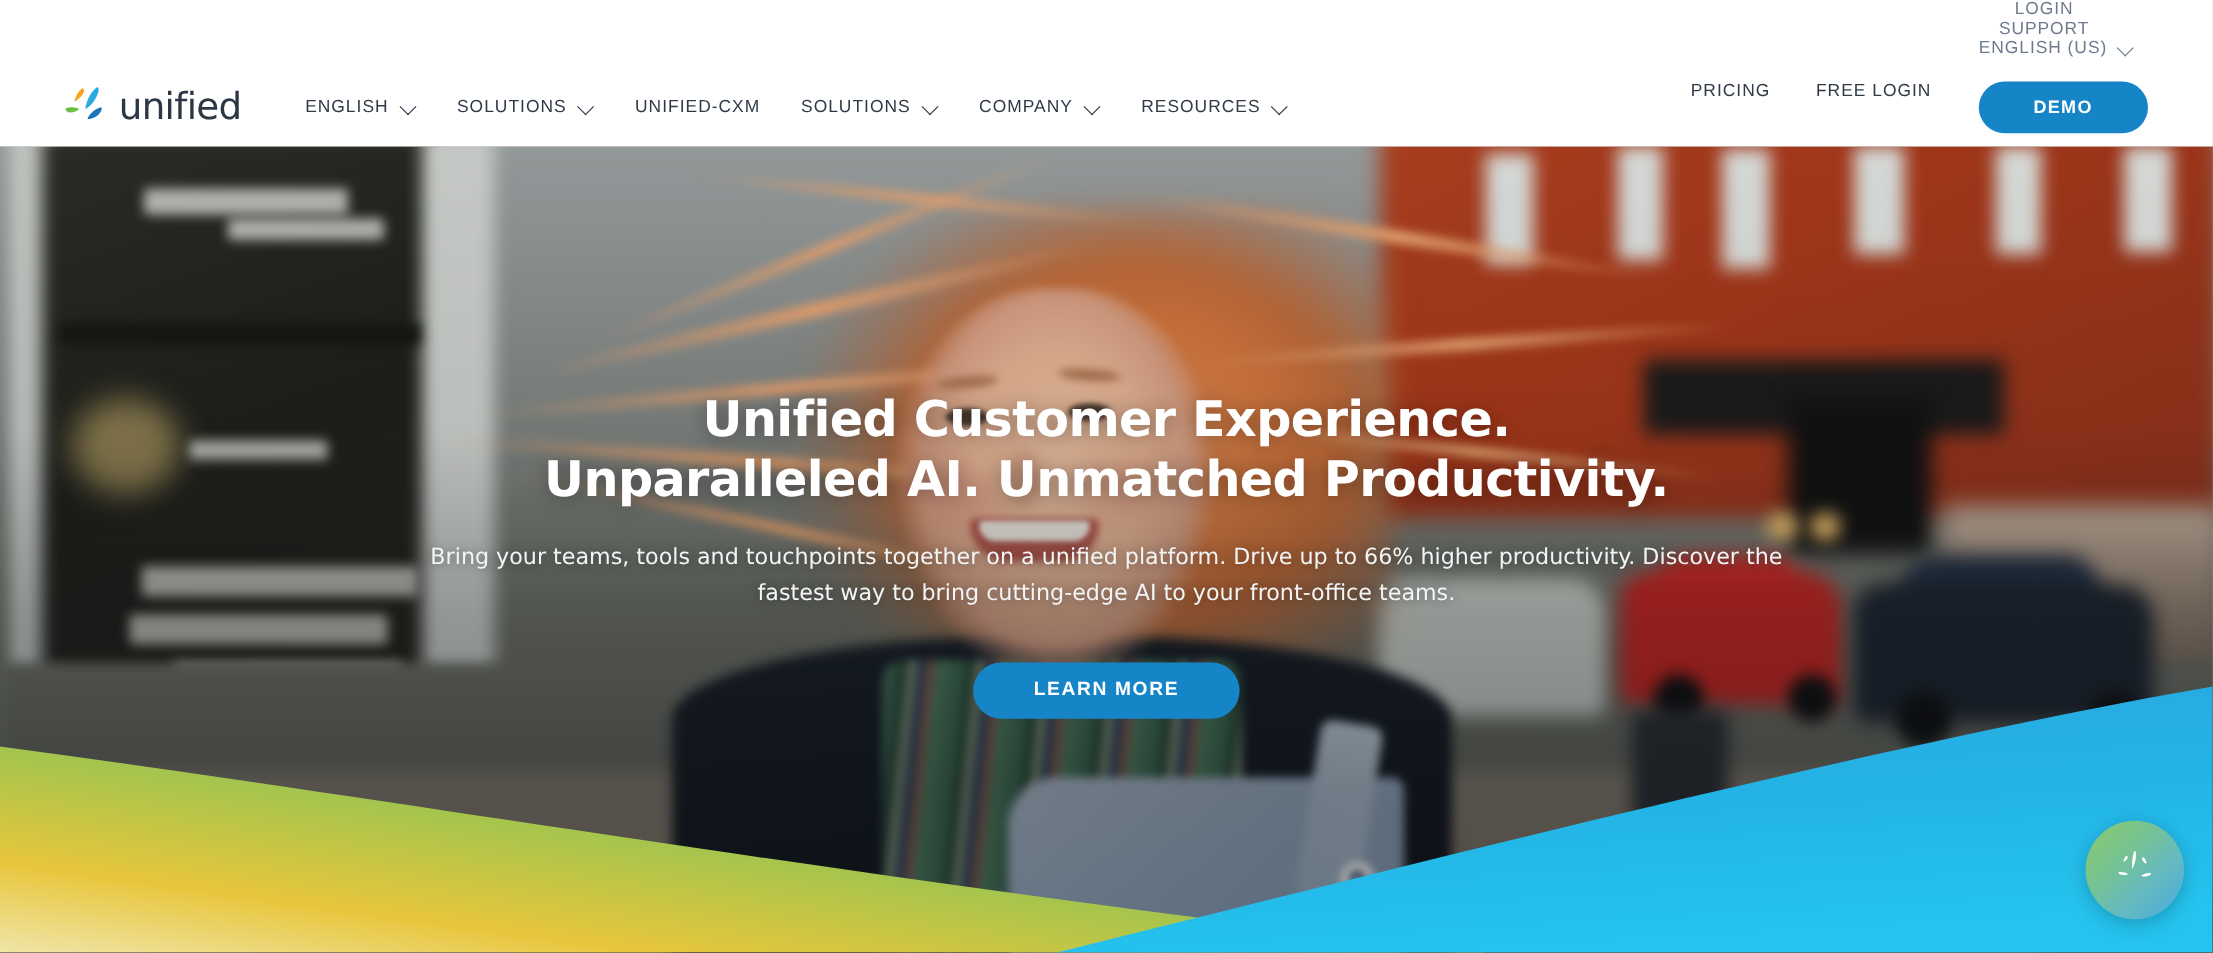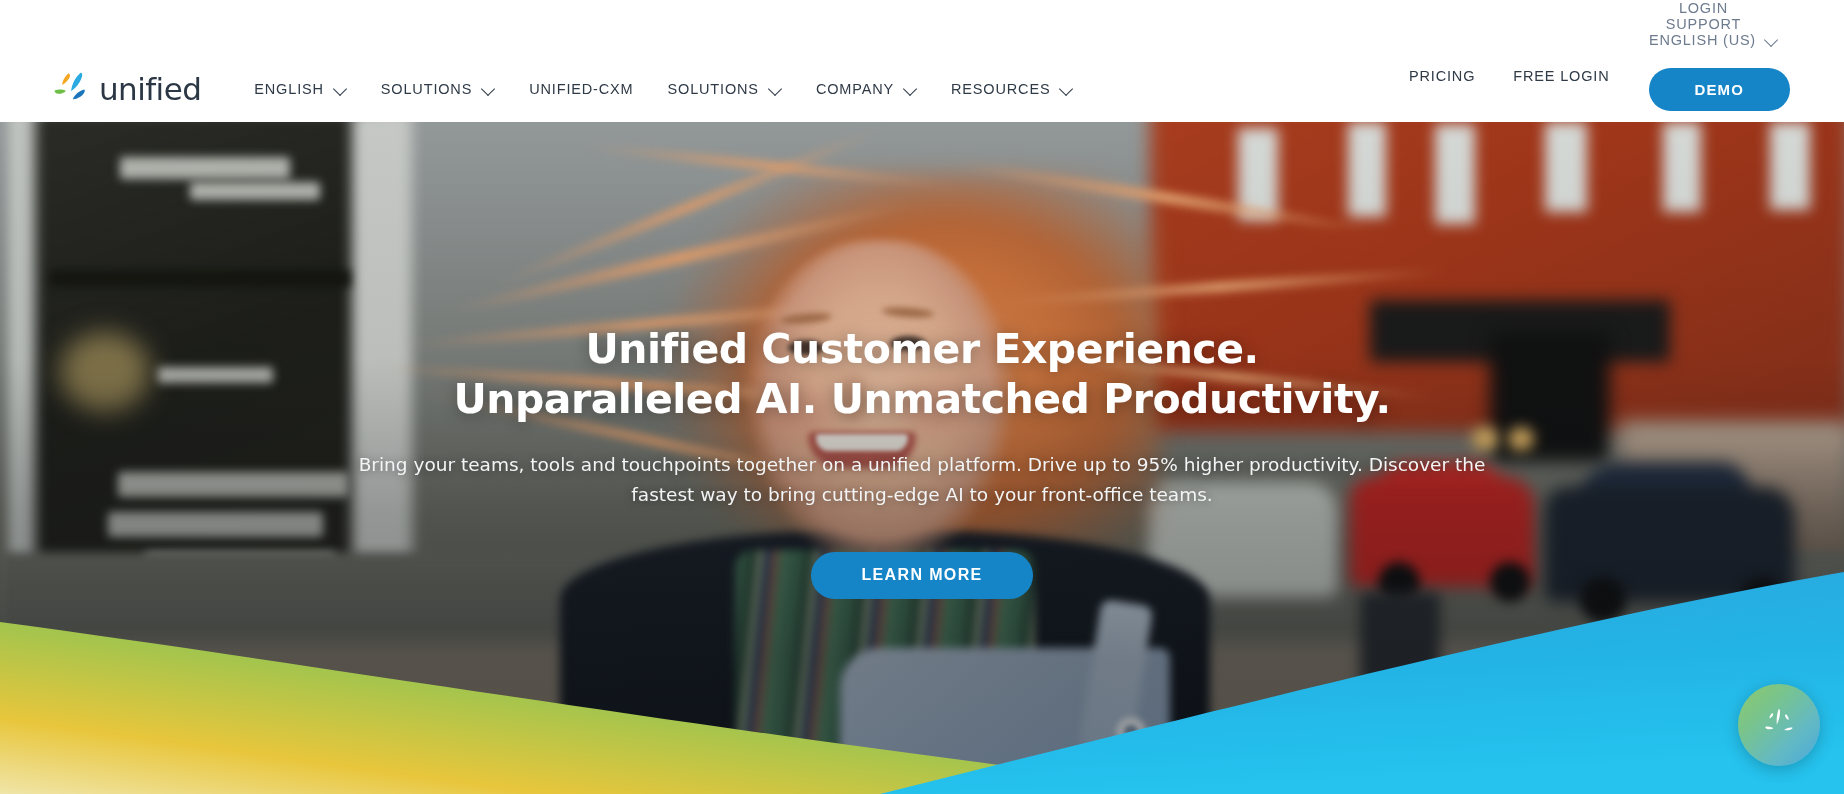--- a/index.html
+++ b/index.html
@@ -352,21 +352,21 @@
       </div>
 
       <div class="hero-scrim"></div>
     </div>
 
     <div class="hero-content">
       <h1 class="hero-title">
         <span class="ln">Unified Customer Experience.</span>
         <span class="ln">Unparalleled AI. Unmatched Productivity.</span>
       </h1>
-      <p class="hero-sub">Bring your teams, tools and touchpoints together on a unified platform. Drive up to 95% higher productivity. Discover the fastest way to bring cutting-edge AI to your front-office teams.</p>
+      <p class="hero-sub">Bring your teams, tools and touchpoints together on a unified platform. Drive up to 66% higher productivity. Discover the fastest way to bring cutting-edge AI to your front-office teams.</p>
       <button class="learn-btn">LEARN MORE</button>
     </div>
 
     <svg class="wave-svg" viewBox="0 0 1844 240" preserveAspectRatio="none">
       <defs>
         <linearGradient id="gradLeft" x1="0" y1="1" x2="1" y2="0">
           <stop offset="0%" stop-color="#F0E5A8"></stop>
           <stop offset="22%" stop-color="#E8C63C"></stop>
           <stop offset="62%" stop-color="#84C455"></stop>
           <stop offset="100%" stop-color="#63BE55"></stop>

